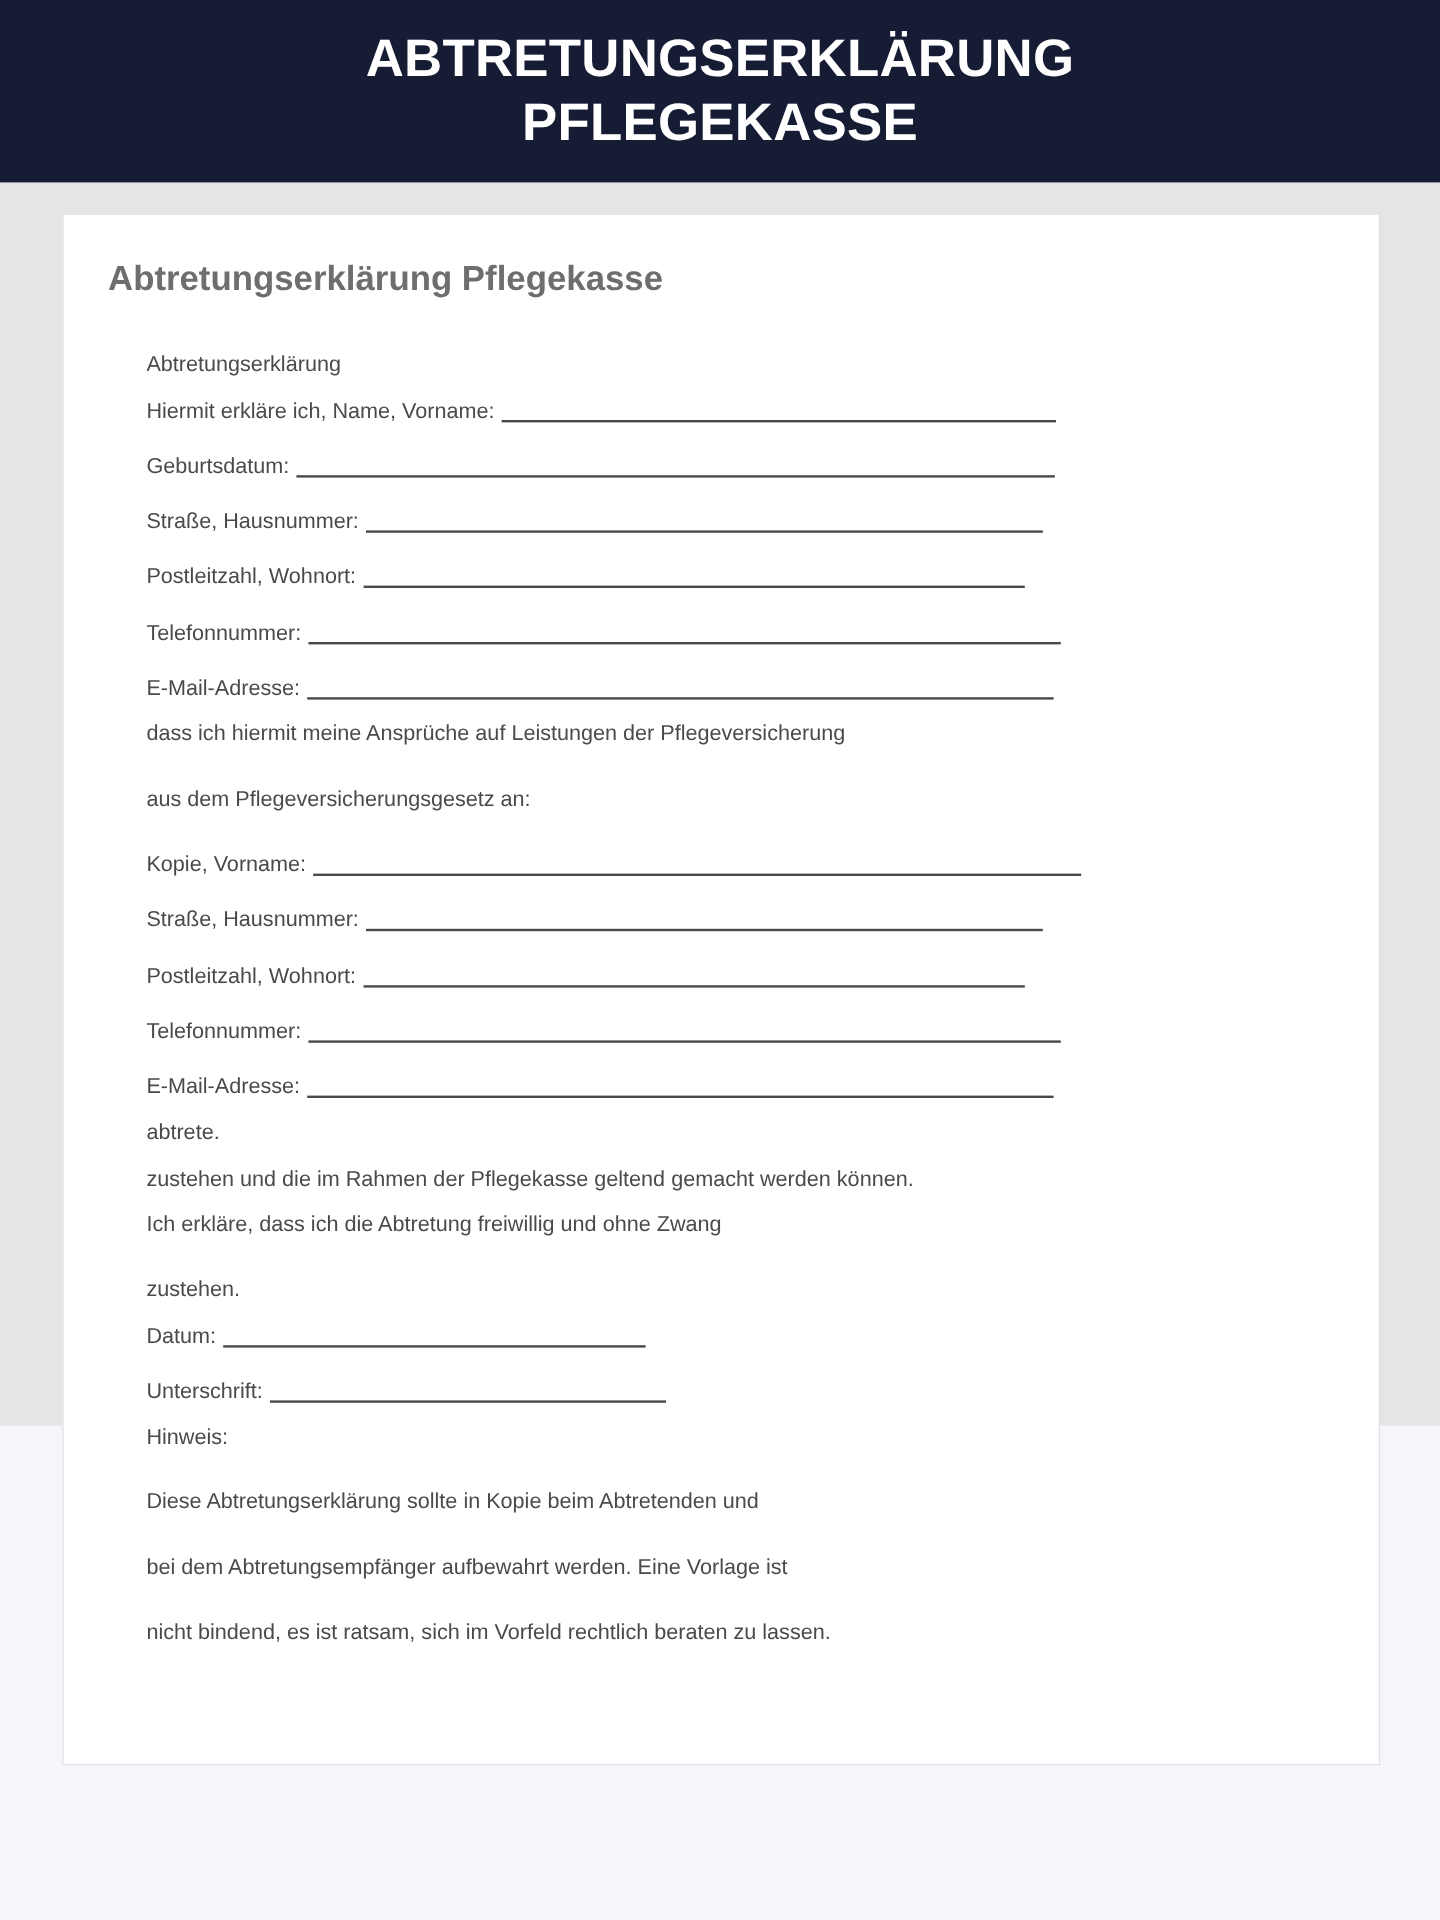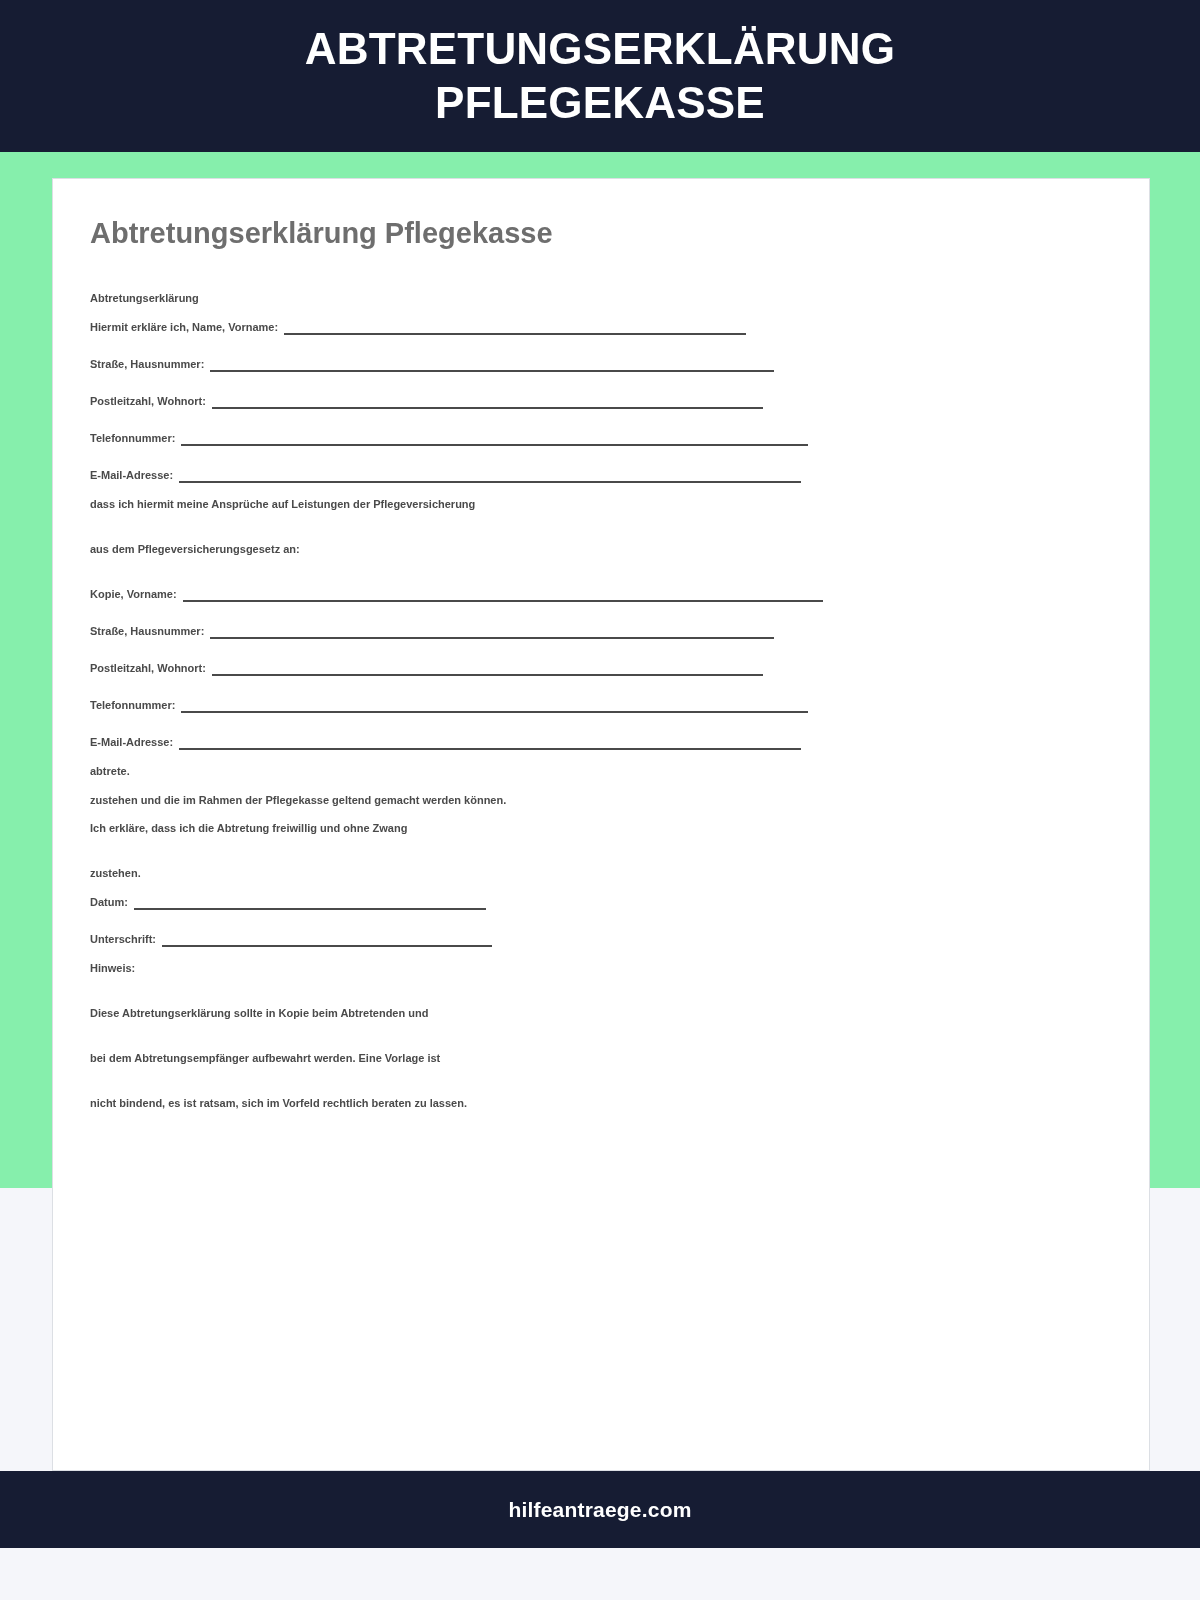--- a/index.html
+++ b/index.html
@@ -13,21 +13,21 @@
     background: #f5f6fa;
     font-family: "Liberation Sans", "DejaVu Sans", sans-serif;
     overflow: hidden;
   }
 
   .page {
     width: 1200px;
     height: 1188px;
     display: flex;
     flex-direction: column;
-    background: #86efac;
+    background: #e5e5e5;
   }
 
   
   .site-header {
     background: #161c33;
     height: 152px;
     box-sizing: border-box;
     display: flex;
     align-items: center;
     justify-content: center;
@@ -65,23 +65,24 @@
   .doc-title {
     margin: 0 0 40px 0;
     font-size: 29px;
     line-height: 1.25;
     font-weight: bold;
     color: #6e6e6e;
   }
 
   .doc-body {
     color: #4a4a4a;
-    font-size: 11px;
-    font-weight: bold;
+    font-size: 18px;
+    font-weight: normal;
     line-height: 1.35;
+    margin-left: 32px;
   }
 
   
   .line {
     white-space: nowrap;
     overflow: hidden;
   }
 
   
   .gap-sm { margin-bottom: 14px; }
@@ -134,20 +135,23 @@
 
       <div class="doc-body">
 
         <div class="line gap-sm">Abtretungserklärung</div>
 
         <div>
           <div class="line gap-md">
             <span class="label">Hiermit erkläre ich, Name, Vorname:</span><span class="rule" style="width: 462px;"></span>
           </div>
           <div class="line gap-md">
+            <span class="label">Geburtsdatum:</span><span class="rule" style="width: 632px;"></span>
+          </div>
+          <div class="line gap-md">
             <span class="label">Straße, Hausnummer:</span><span class="rule" style="width: 564px;"></span>
           </div>
           <div class="line gap-md">
             <span class="label">Postleitzahl, Wohnort:</span><span class="rule" style="width: 551px;"></span>
           </div>
           <div class="line gap-md">
             <span class="label">Telefonnummer:</span><span class="rule" style="width: 627px;"></span>
           </div>
           <div class="line gap-sm">
             <span class="label">E-Mail-Adresse:</span><span class="rule" style="width: 622px;"></span>
@@ -189,17 +193,14 @@
 
         <div class="line gap-lg">Hinweis:</div>
         <div class="line gap-lg">Diese Abtretungserklärung sollte in Kopie beim Abtretenden und</div>
         <div class="line gap-lg">bei dem Abtretungsempfänger aufbewahrt werden. Eine Vorlage ist</div>
         <div class="line">nicht bindend, es ist ratsam, sich im Vorfeld rechtlich beraten zu lassen.</div>
 
       </div>
     </article>
   </main>
 
-  <footer class="site-footer">
-    <span class="footer-text">hilfeantraege.com</span>
-  </footer>
 
 </div>
 
 </body></html>

